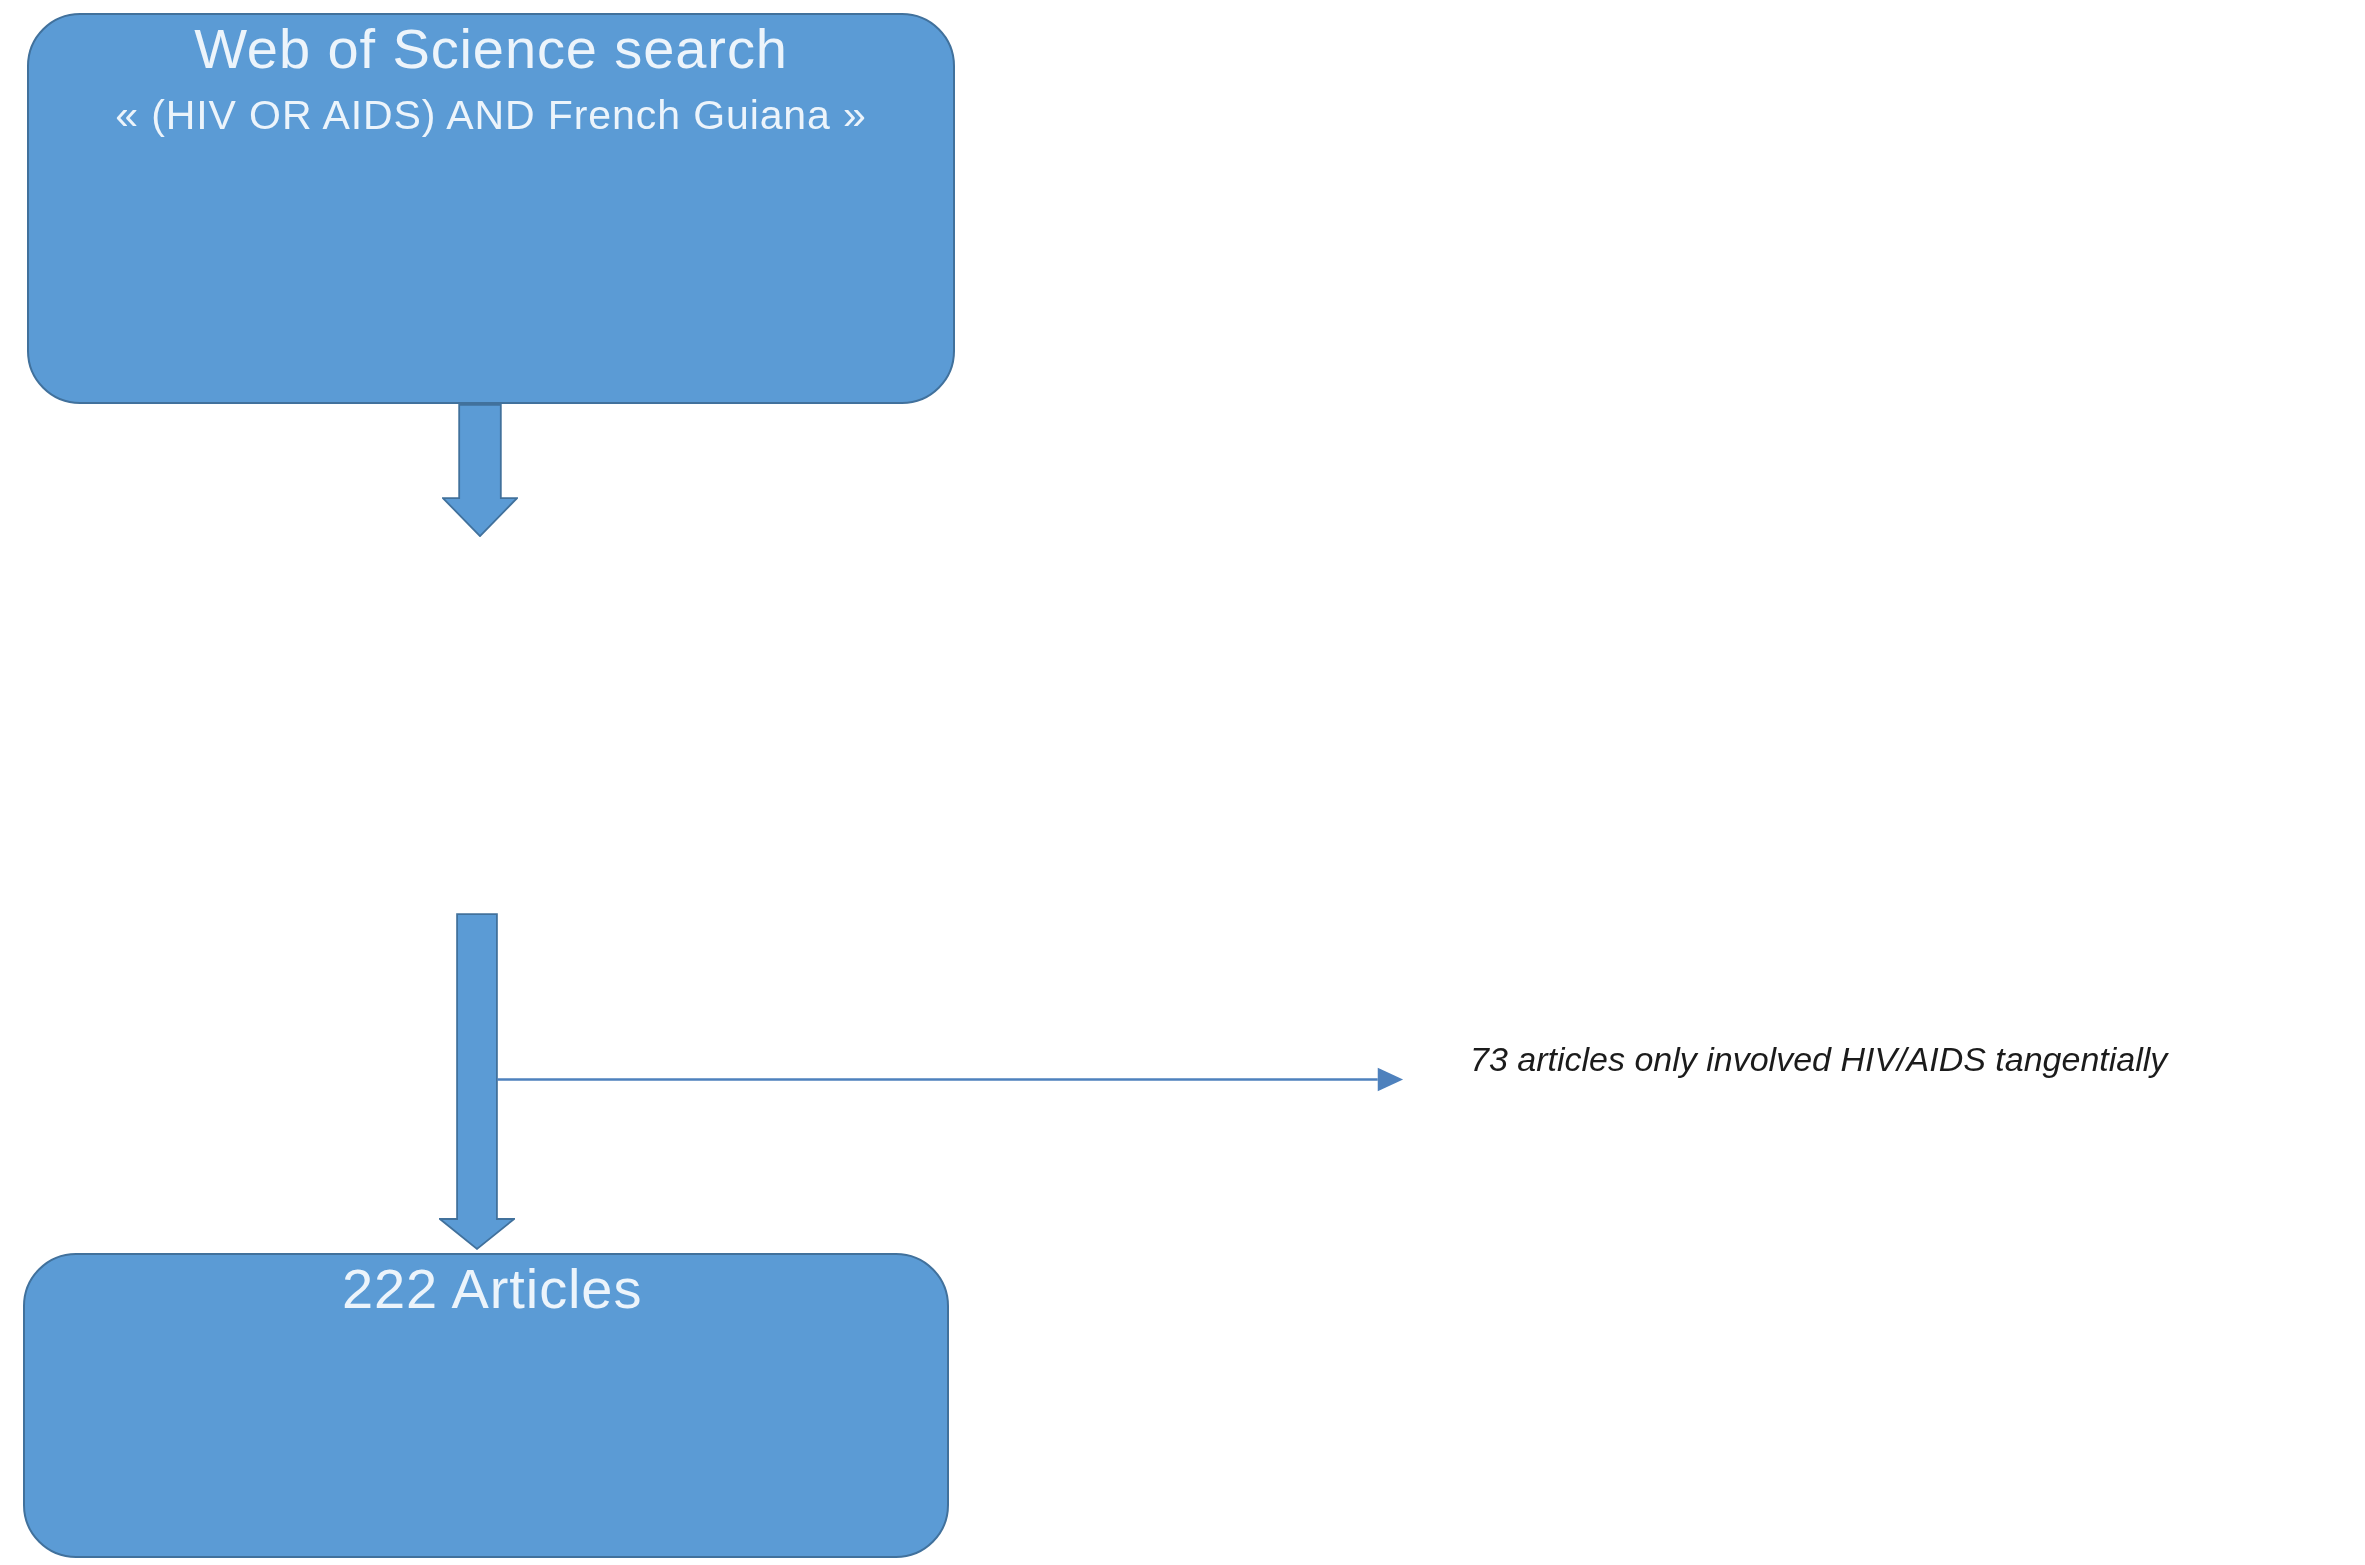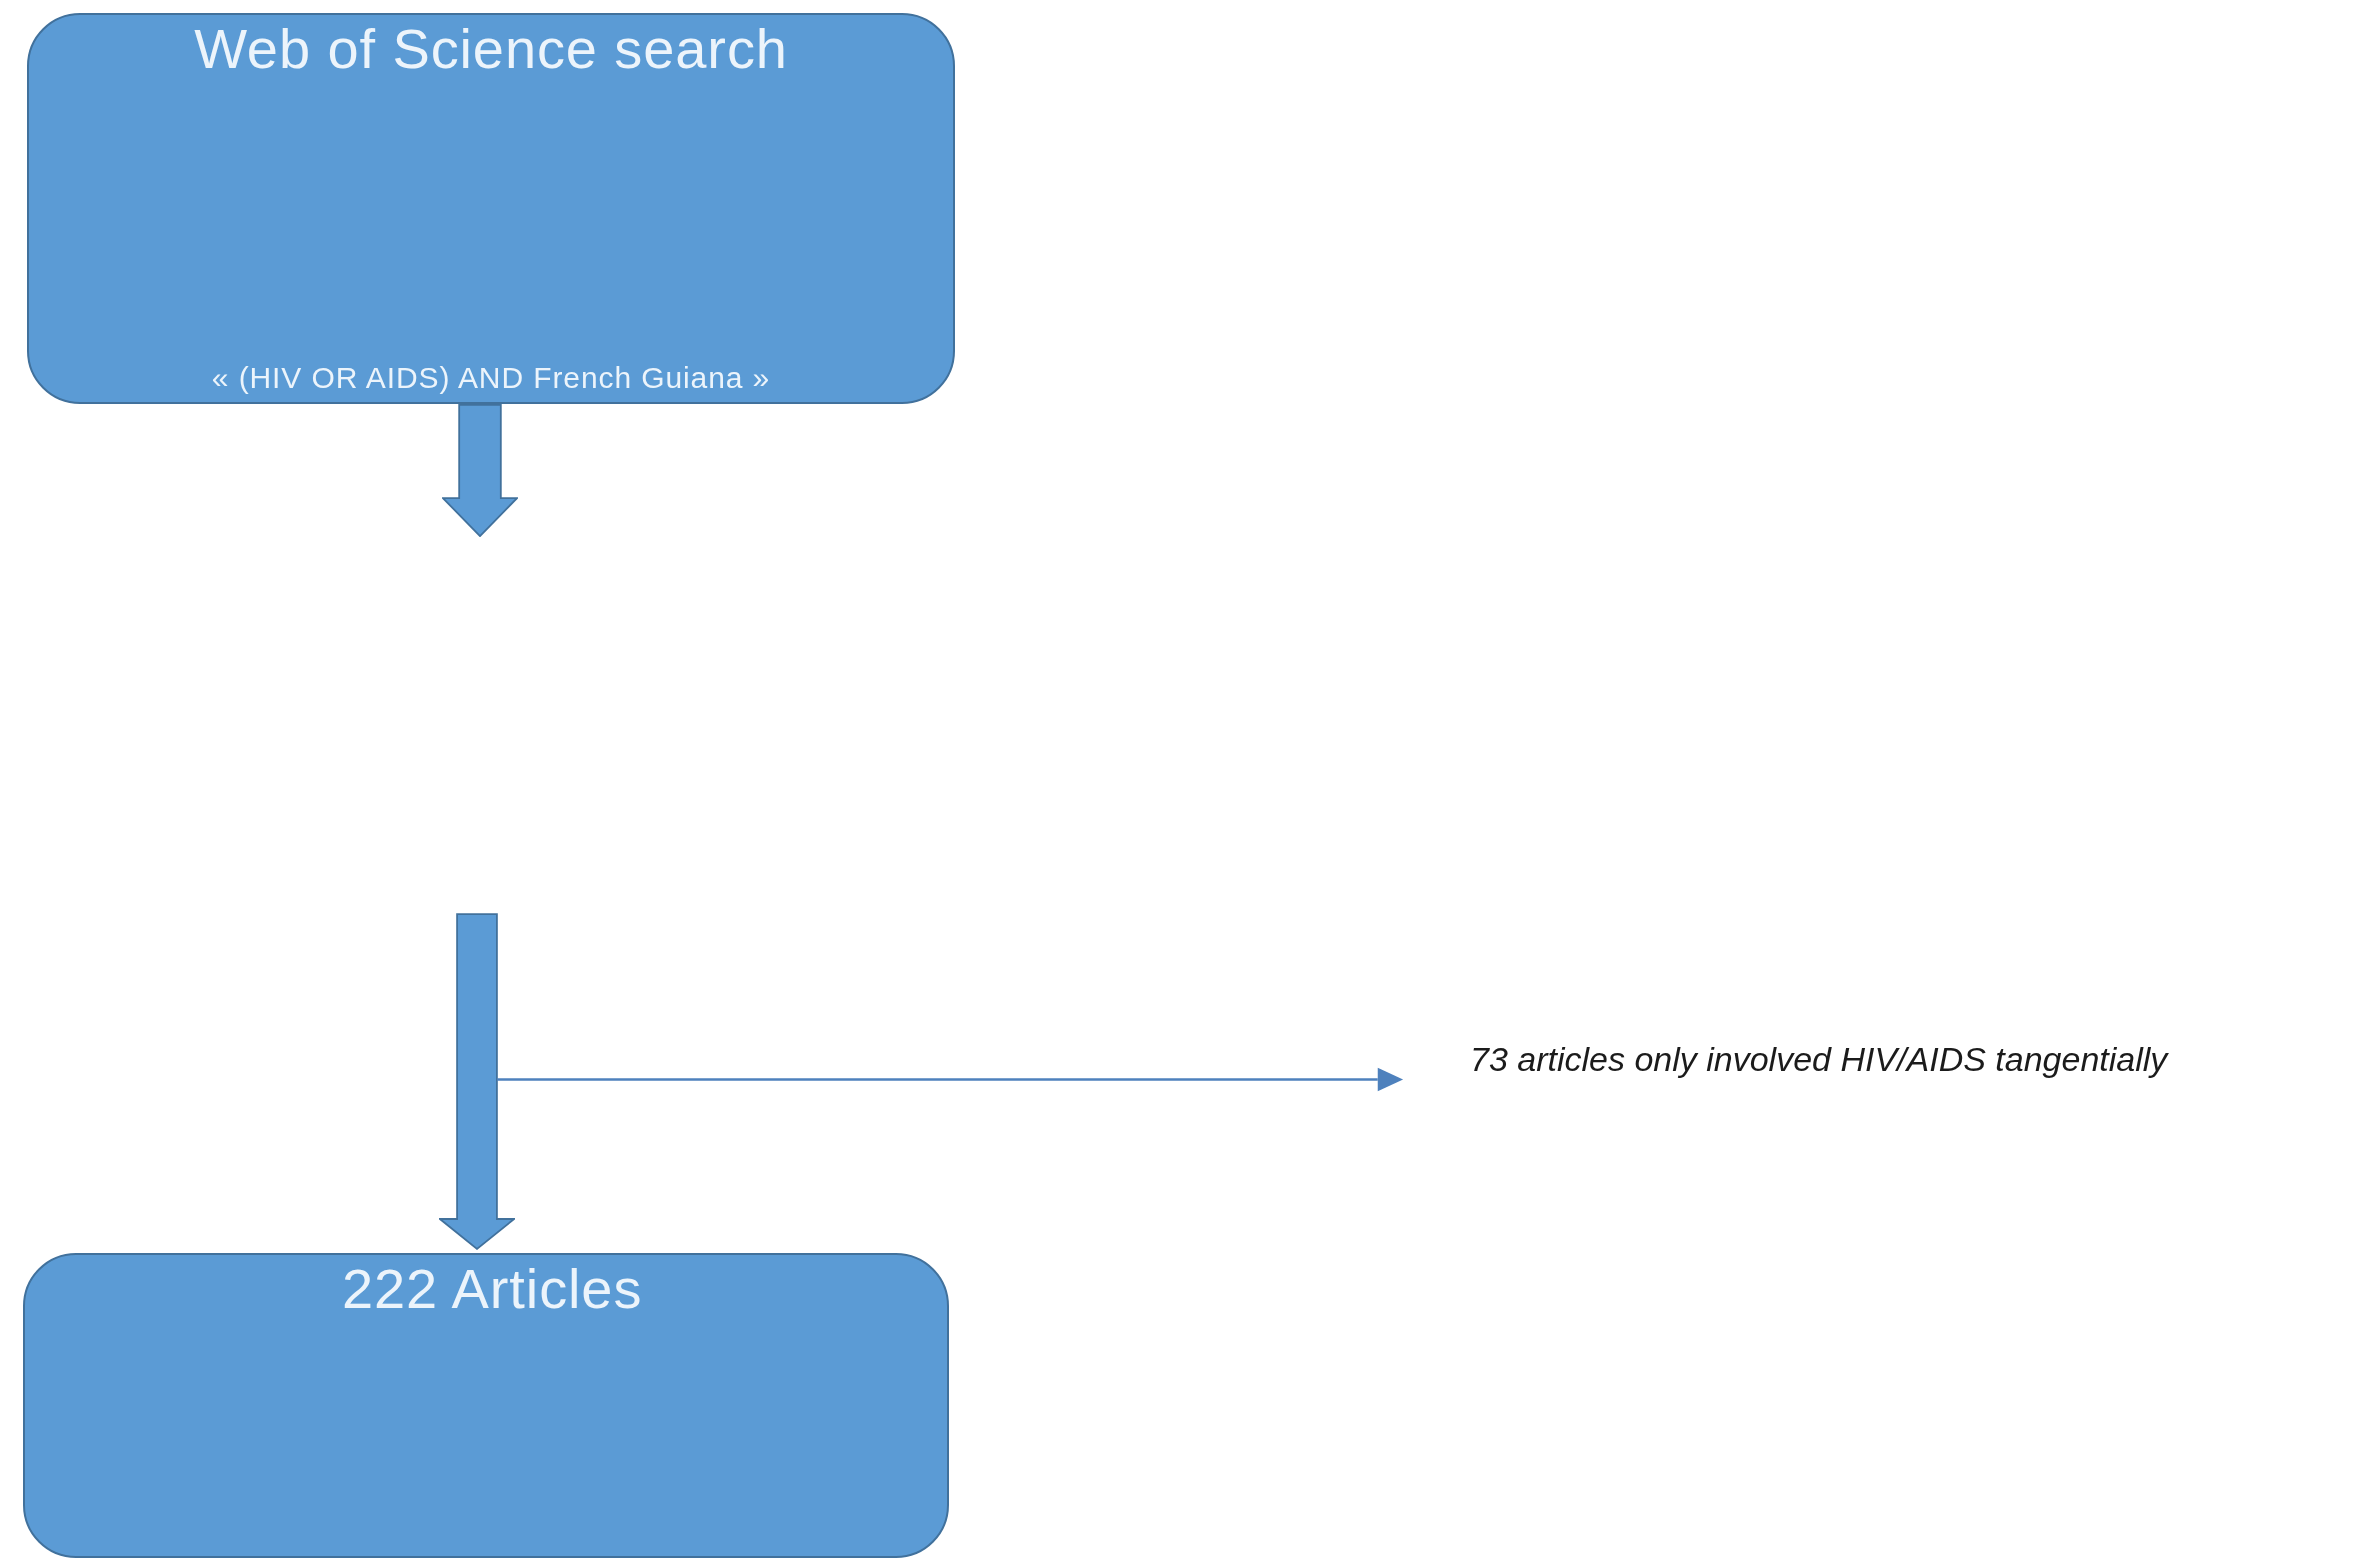--- a/index.html
+++ b/index.html
@@ -25,35 +25,35 @@
     overflow: hidden;
   }
   .flow-box {
     position: absolute;
     background: var(--box-fill);
     border: 2.7px solid var(--box-border);
     border-radius: 53px;
     display: flex;
     flex-direction: column;
     align-items: center;
-    justify-content: space-between;
+    justify-content: flex-start;
     text-align: center;
   }
   .box-1 { left: 27px;  top: 12.7px;    width: 928px; height: 391px; }
   .box-2 { left: 18px;  top: 537px;   width: 930px; height: 376px; }
   .box-3 { left: 22.7px;  top: 1253px;  width: 926px; height: 305px; padding-left: 13px; }
   .box-title {
     font-size: 56px;
     line-height: 67px;
     color: var(--box-text);
     letter-spacing: 0.9px;
   }
   .box-subtitle {
-    margin-top: 18px;
-    font-size: 30px;
+    margin-top: 9px;
+    font-size: 41px;
     line-height: 49px;
     color: var(--box-text);
     letter-spacing: 0.9px;
   }
   .block-arrow { position: absolute; }
   .block-arrow polygon {
     fill: var(--arrow-fill);
     stroke: var(--arrow-border);
     stroke-width: 2;
     stroke-linejoin: miter;

